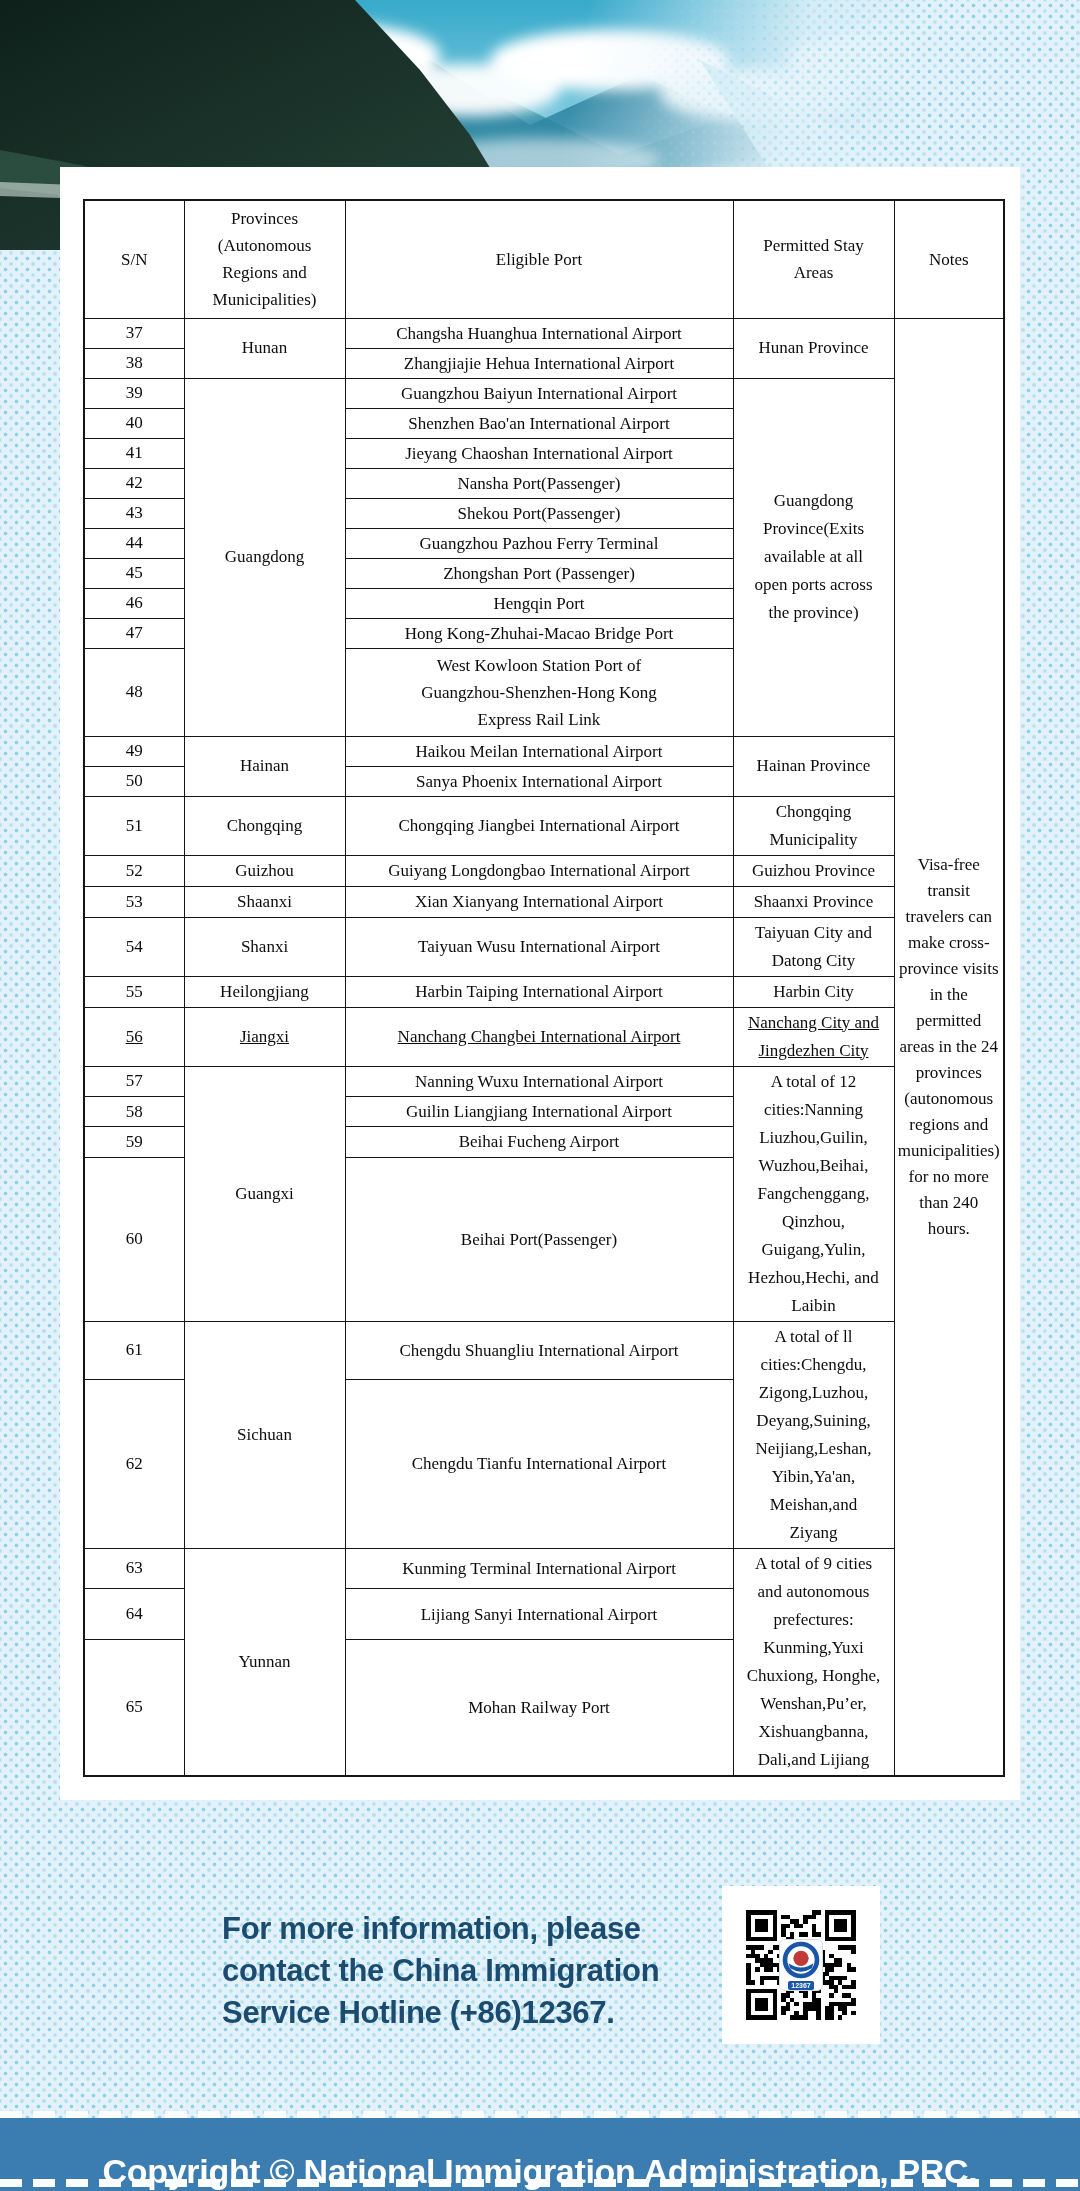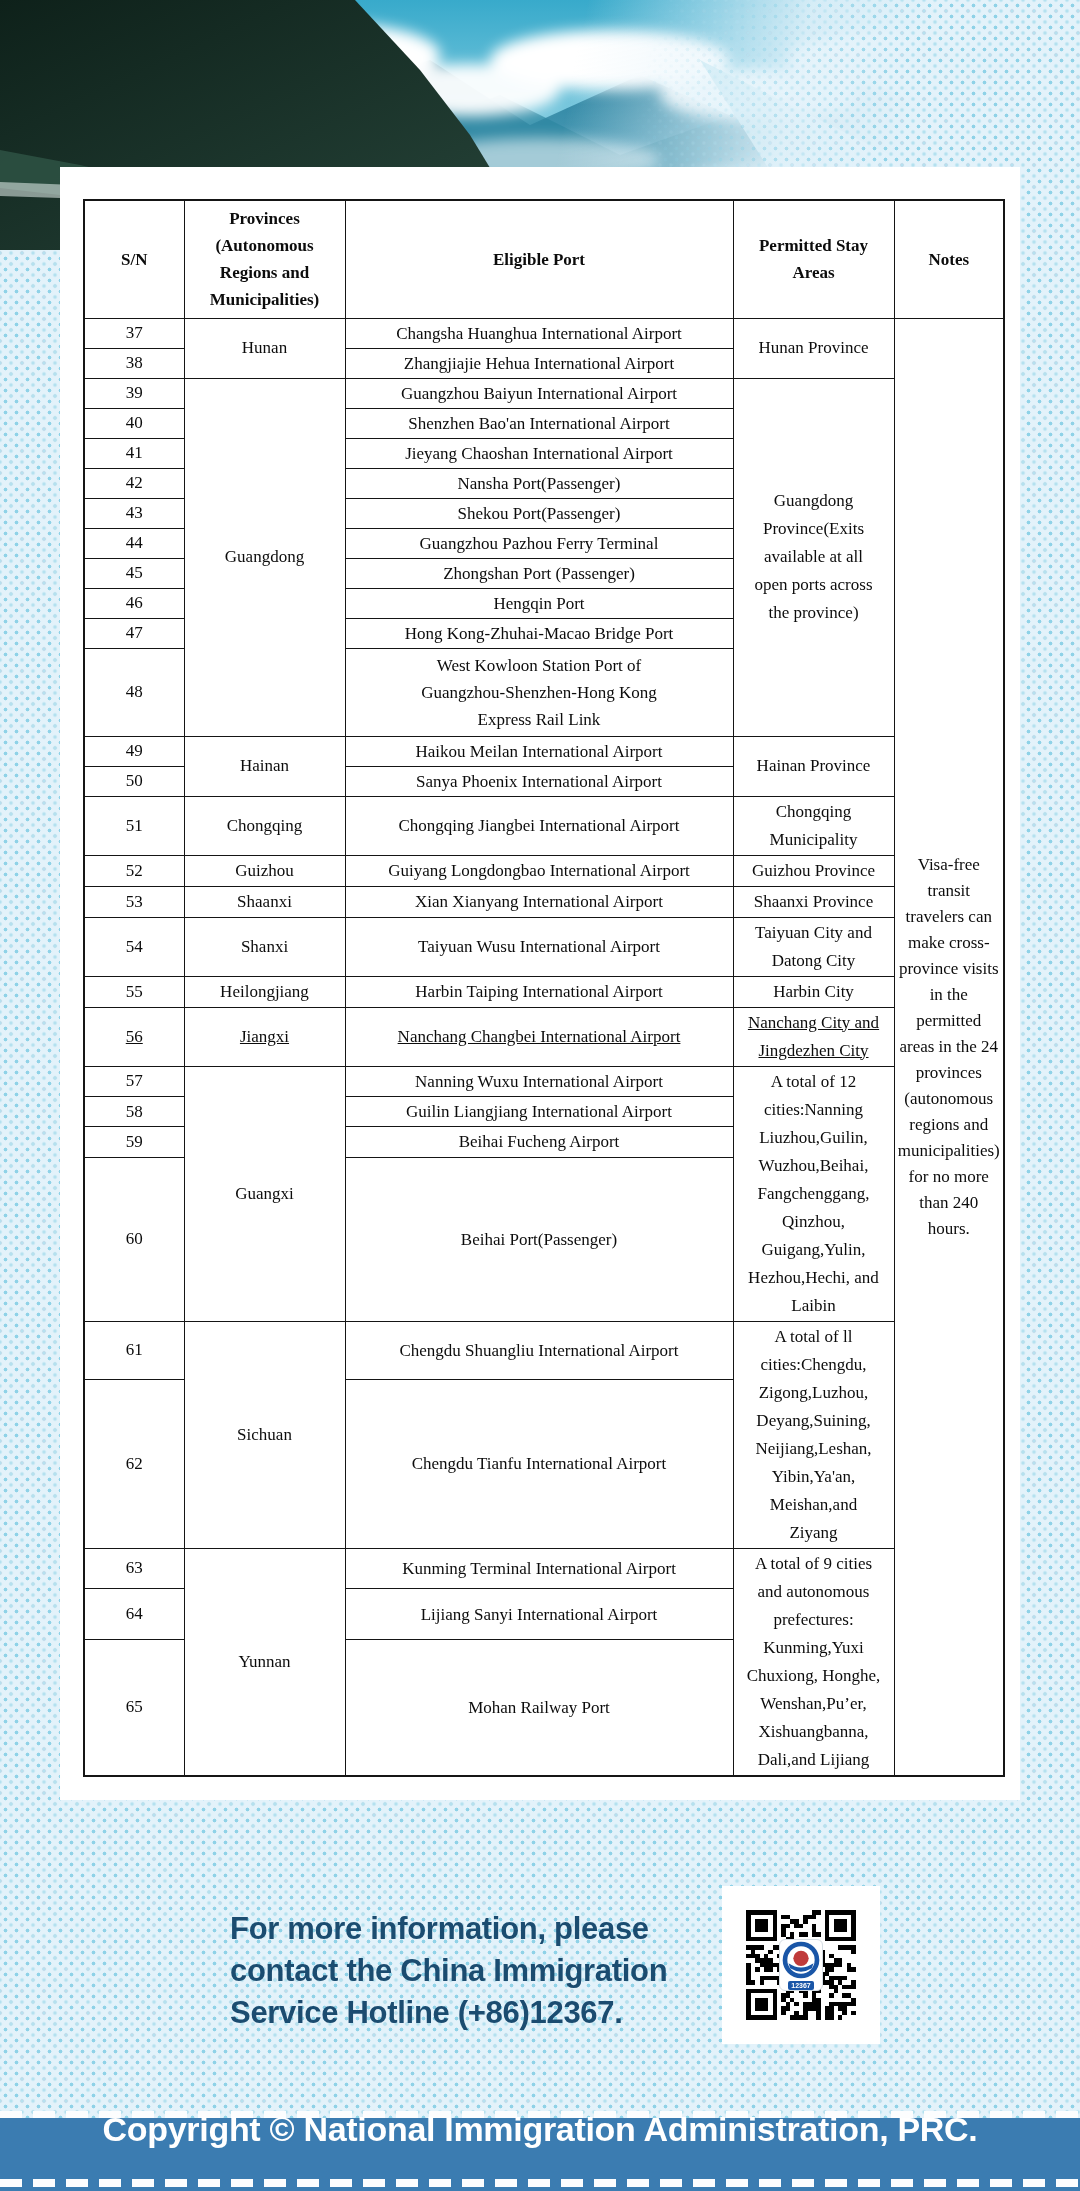--- a/index.html
+++ b/index.html
@@ -36,48 +36,48 @@
     position:absolute;left:83px;top:199px;width:920px;
     border-collapse:collapse;table-layout:fixed;
     border:2px solid #151515;
     font-size:17px;color:#0c0c0c;
   }
   table.transit th,table.transit td{
     border:1.5px solid #151515;text-align:center;vertical-align:middle;
     padding:1px 3px;white-space:pre-line;overflow:hidden;
   }
   table.transit thead tr{height:118px;}
-  table.transit th{font-weight:700;line-height:27px;margin-left:20px;}
+  table.transit th{font-weight:400;line-height:27px;margin-left:20px;}
   td.cell-sn{line-height:22px;}
   td.cell-port{line-height:27px;}
   td.cell-province{line-height:24px;}
   td.cell-stay{line-height:28px;}
   td.cell-notes{line-height:26px;overflow-wrap:anywhere;padding:1px 4px;}
   
   .info{
     position:absolute;left:222px;top:1908px;width:500px;
     font-family:"Liberation Sans","DejaVu Sans",sans-serif;
     font-weight:700;font-size:31px;line-height:42px;letter-spacing:-.3px;
-    color:#1b4c70;white-space:pre-line;margin-left:8px;
+    color:#1b4c70;white-space:pre-line;
   }
   .qr{position:absolute;left:722px;top:1886px;width:158px;height:158px;background:#fff;padding:7px;box-sizing:border-box;}
   .qr svg{display:block;width:100%;height:100%;}
   .qr-logo{
     position:absolute;left:50%;top:50%;transform:translate(-50%,-50%);
     width:42px;height:50px;background:#fff;border-radius:6px;border:1px solid #d5dde4;
     display:flex;flex-direction:column;align-items:center;justify-content:center;gap:1px;
   }
   .qr-logo-text{
     font-family:"Liberation Sans",sans-serif;font-size:7px;font-weight:700;color:#fff;
     background:#1a56a7;border-radius:2px;padding:0 3px;line-height:9px;
   }
   
   .bar{
     position:absolute;left:0;top:2118px;width:1080px;height:73px;background:#3b7cb1;
-    display:flex;align-items:flex-start;justify-content:center;
+    display:flex;align-items:flex-end;justify-content:center;
   }
   .bar-text{
     font-family:"Liberation Sans","DejaVu Sans",sans-serif;font-weight:700;
     font-size:34px;color:#ffffff;letter-spacing:-.3px;margin-top:-8px;
   }
   .dash{position:absolute;left:0;width:1080px;height:8px;
     background:repeating-linear-gradient(90deg,#fcfdfe 0 22px,rgba(0,0,0,0) 22px 33px);}
   .dash-top{top:2111px;}
   .dash-bottom{top:2179px;}
 </style>

